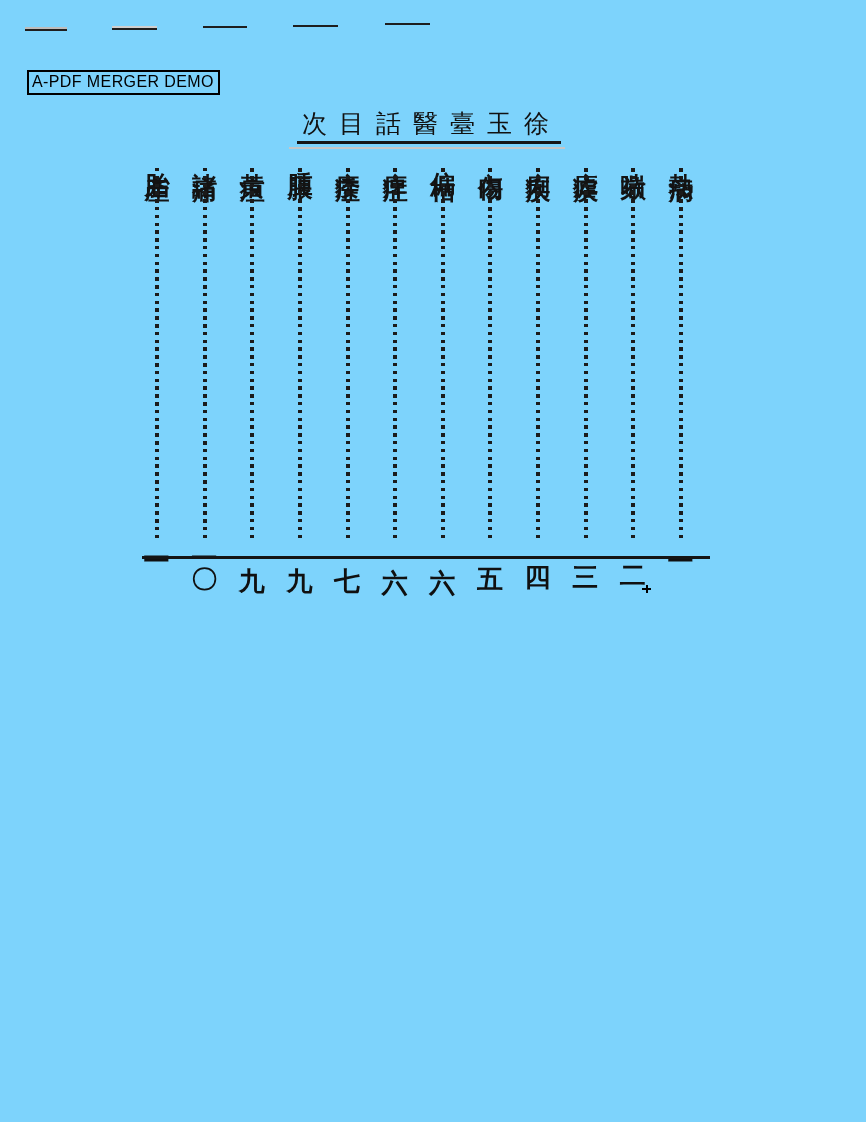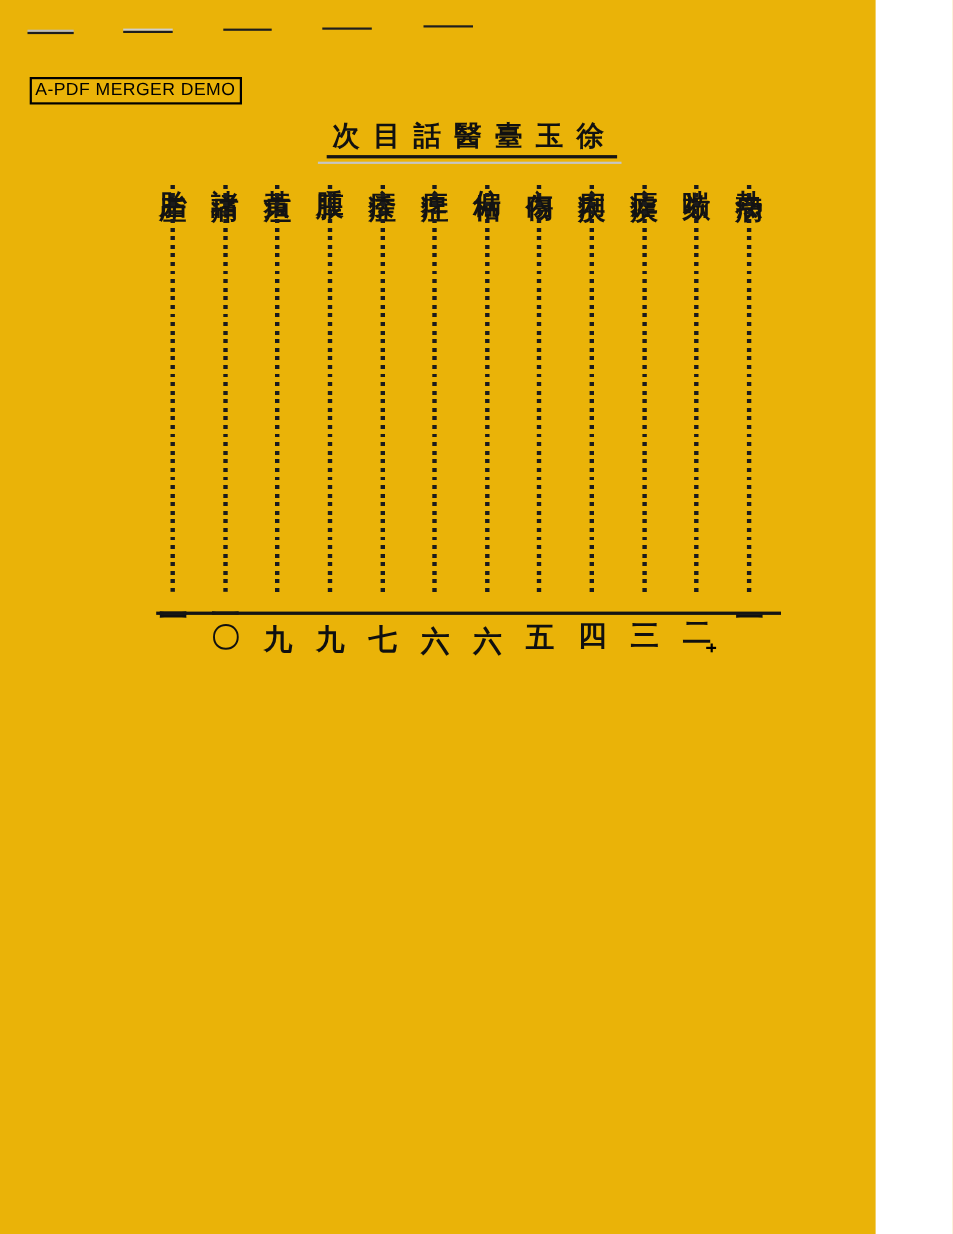--- a/index.html
+++ b/index.html
@@ -1,20 +1,20 @@
 <!DOCTYPE html>
 <html><head>
 <meta charset="utf-8">
 <style>
   html, body { margin: 0; padding: 0; background: #ffffff; }
   .page {
     position: relative;
-    width: 796px;
+    width: 866px;
     height: 1122px;
-    background: #eab308;
+    background: #7dd3fc;
     overflow: hidden;
     font-family: "DejaVu Serif", "Liberation Serif", serif;
     color: #141414;
   }
 
   
   .top-dash { position: absolute; height: 2px; background: #1e1e1e; }
   .top-dash.d1 { left: 25px;  top: 29px; width: 42px; box-shadow: 0 -2px 0 #bdbdbd; }
   .top-dash.d2 { left: 112px; top: 28px; width: 45px; box-shadow: 0 -2px 0 #cfcfcf; }
   .top-dash.d3 { left: 203px; top: 26px; width: 44px; }
@@ -32,21 +32,21 @@
     line-height: 18px;
     letter-spacing: 0.4px;
     color: #000000;
     white-space: nowrap;
   }
 
   
   .title-wrap { position: absolute; left: 297px; top: 111px; }
   .title-text {
     font-size: 25px;
-    font-weight: bold;
+    font-weight: normal;
     letter-spacing: 12px;
     line-height: 26px;
     white-space: nowrap;
     color: #111111;
     border-bottom: 3px solid #151515;
     padding: 0 0 4px 5px;
   }
   .title-underline-ghost {
     position: absolute;
     left: -8px; top: 36px;

